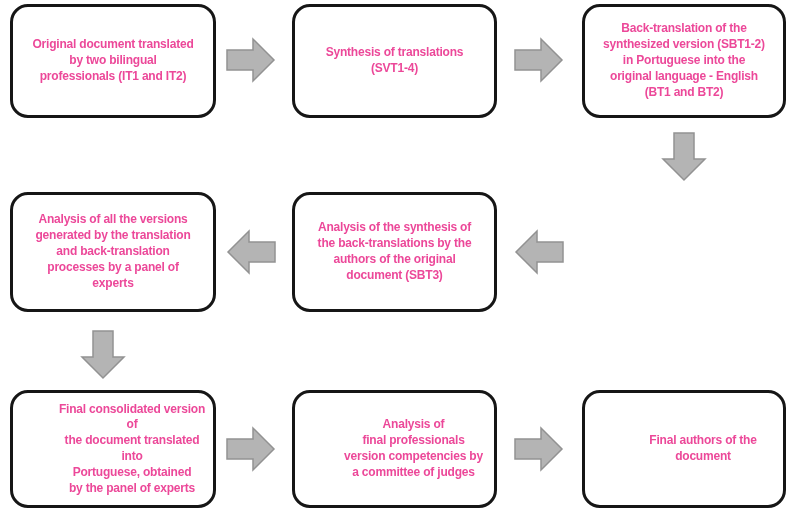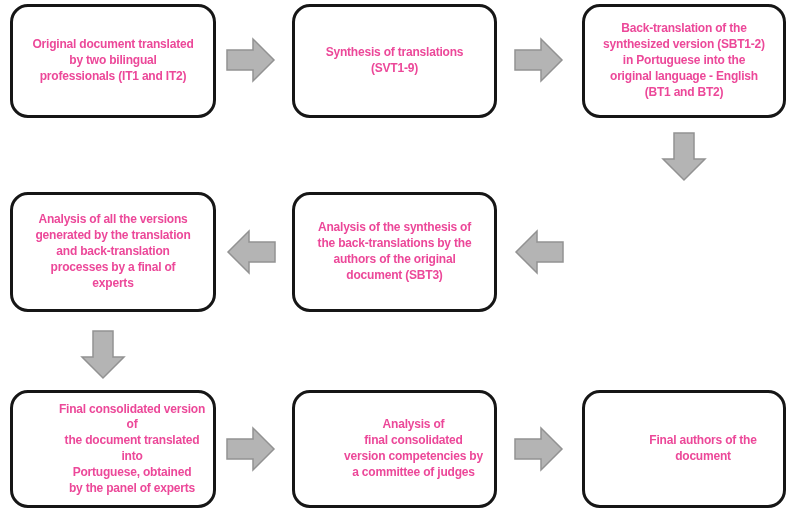--- a/index.html
+++ b/index.html
@@ -62,21 +62,21 @@
   <div class="box r1 c1">
     <span class="label">Original document translated
 by two bilingual
 professionals (IT1 and IT2)</span>
   </div>
   <svg class="arrow a-r1-g1" width="50" height="46" viewBox="0 0 50 46">
     <polygon points="1,13 27,13 27,2 48,23 27,44 27,33 1,33"></polygon>
   </svg>
   <div class="box r1 c2">
     <span class="label">Synthesis of translations
-(SVT1-9)</span>
+(SVT1-4)</span>
   </div>
   <svg class="arrow a-r1-g2" width="50" height="46" viewBox="0 0 50 46">
     <polygon points="1,13 27,13 27,2 48,23 27,44 27,33 1,33"></polygon>
   </svg>
   <div class="box r1 c3">
     <span class="label">Back-translation of the
 synthesized version (SBT1-2)
 in Portuguese into the
 original language - English
 (BT1 and BT2)</span>
@@ -95,40 +95,40 @@
 authors of the original
 document (SBT3)</span>
   </div>
   <svg class="arrow flip a-r2-g1" width="50" height="46" viewBox="0 0 50 46">
     <polygon points="1,13 27,13 27,2 48,23 27,44 27,33 1,33"></polygon>
   </svg>
   <div class="box r2 c1">
     <span class="label">Analysis of all the versions
 generated by the translation
 and back-translation
-processes by a final of
+processes by a panel of
 experts</span>
   </div>
 
   <svg class="arrow a-down-left" width="46" height="50" viewBox="0 0 46 50">
     <polygon points="13,1 33,1 33,27 44,27 23,48 2,27 13,27"></polygon>
   </svg>
 
   <div class="box r3 c1">
     <span class="label">Final consolidated version of
 the document translated into
 Portuguese, obtained
 by the panel of experts</span>
   </div>
   <svg class="arrow a-r3-g1" width="50" height="46" viewBox="0 0 50 46">
     <polygon points="1,13 27,13 27,2 48,23 27,44 27,33 1,33"></polygon>
   </svg>
   <div class="box r3 c2">
     <span class="label">Analysis of
-final consolidated
+final professionals
 version competencies by
 a committee of judges</span>
   </div>
   <svg class="arrow a-r3-g2" width="50" height="46" viewBox="0 0 50 46">
     <polygon points="1,13 27,13 27,2 48,23 27,44 27,33 1,33"></polygon>
   </svg>
   <div class="box r3 c3">
     <span class="label">Final authors of the
 document</span>
   </div>

